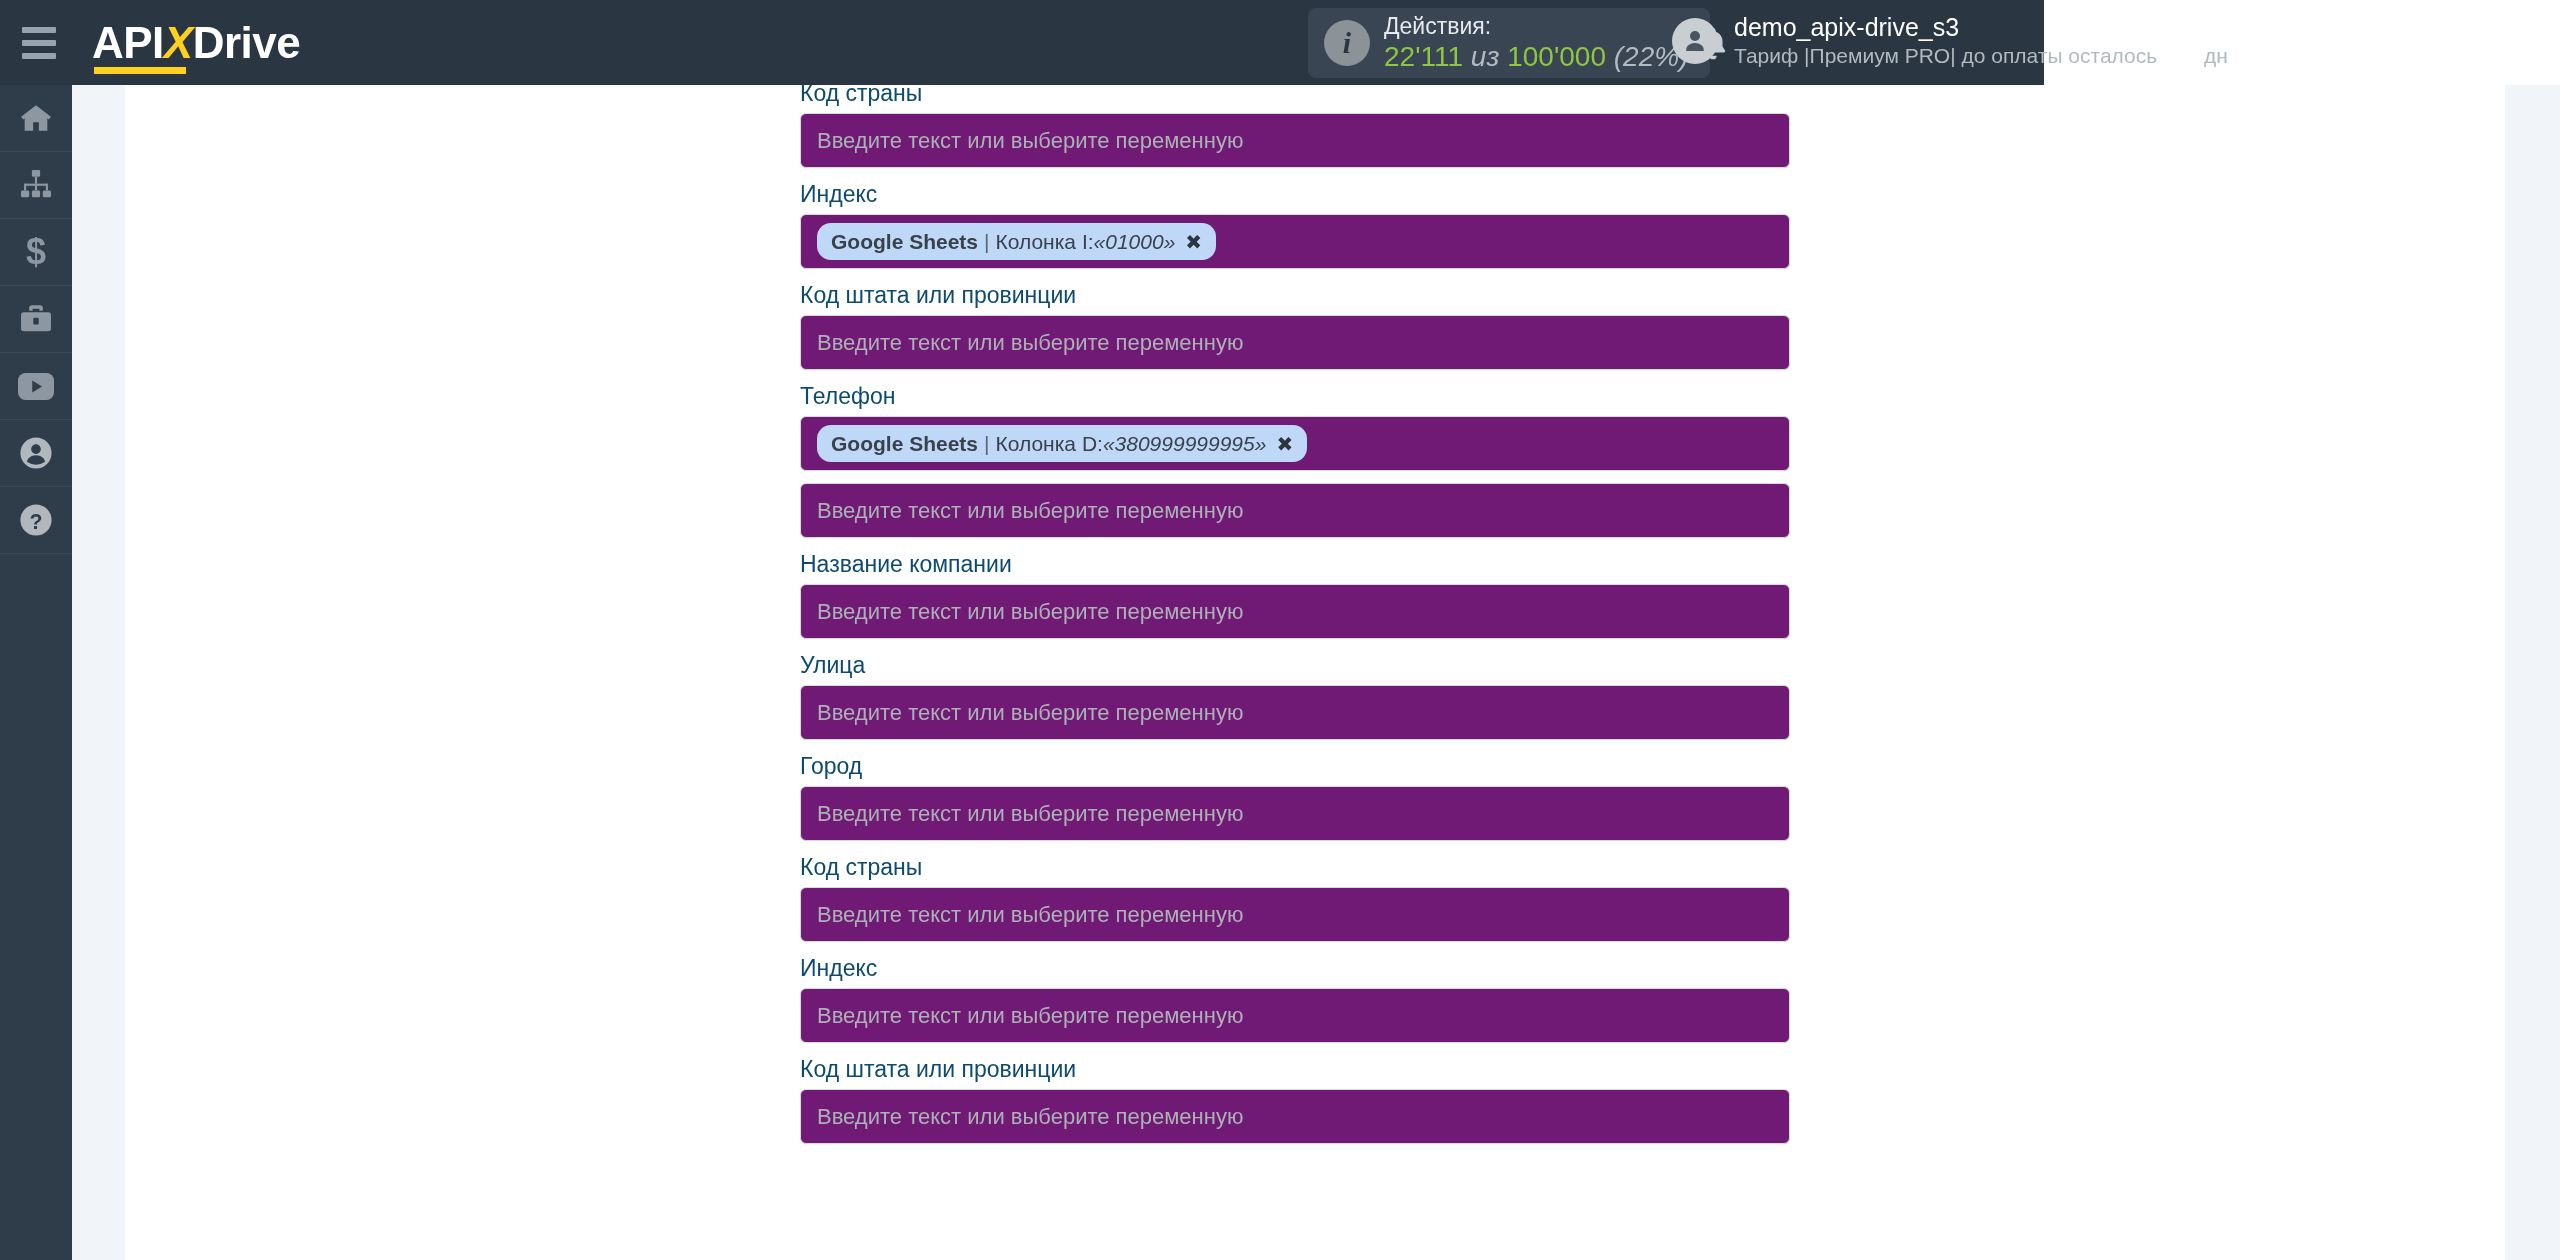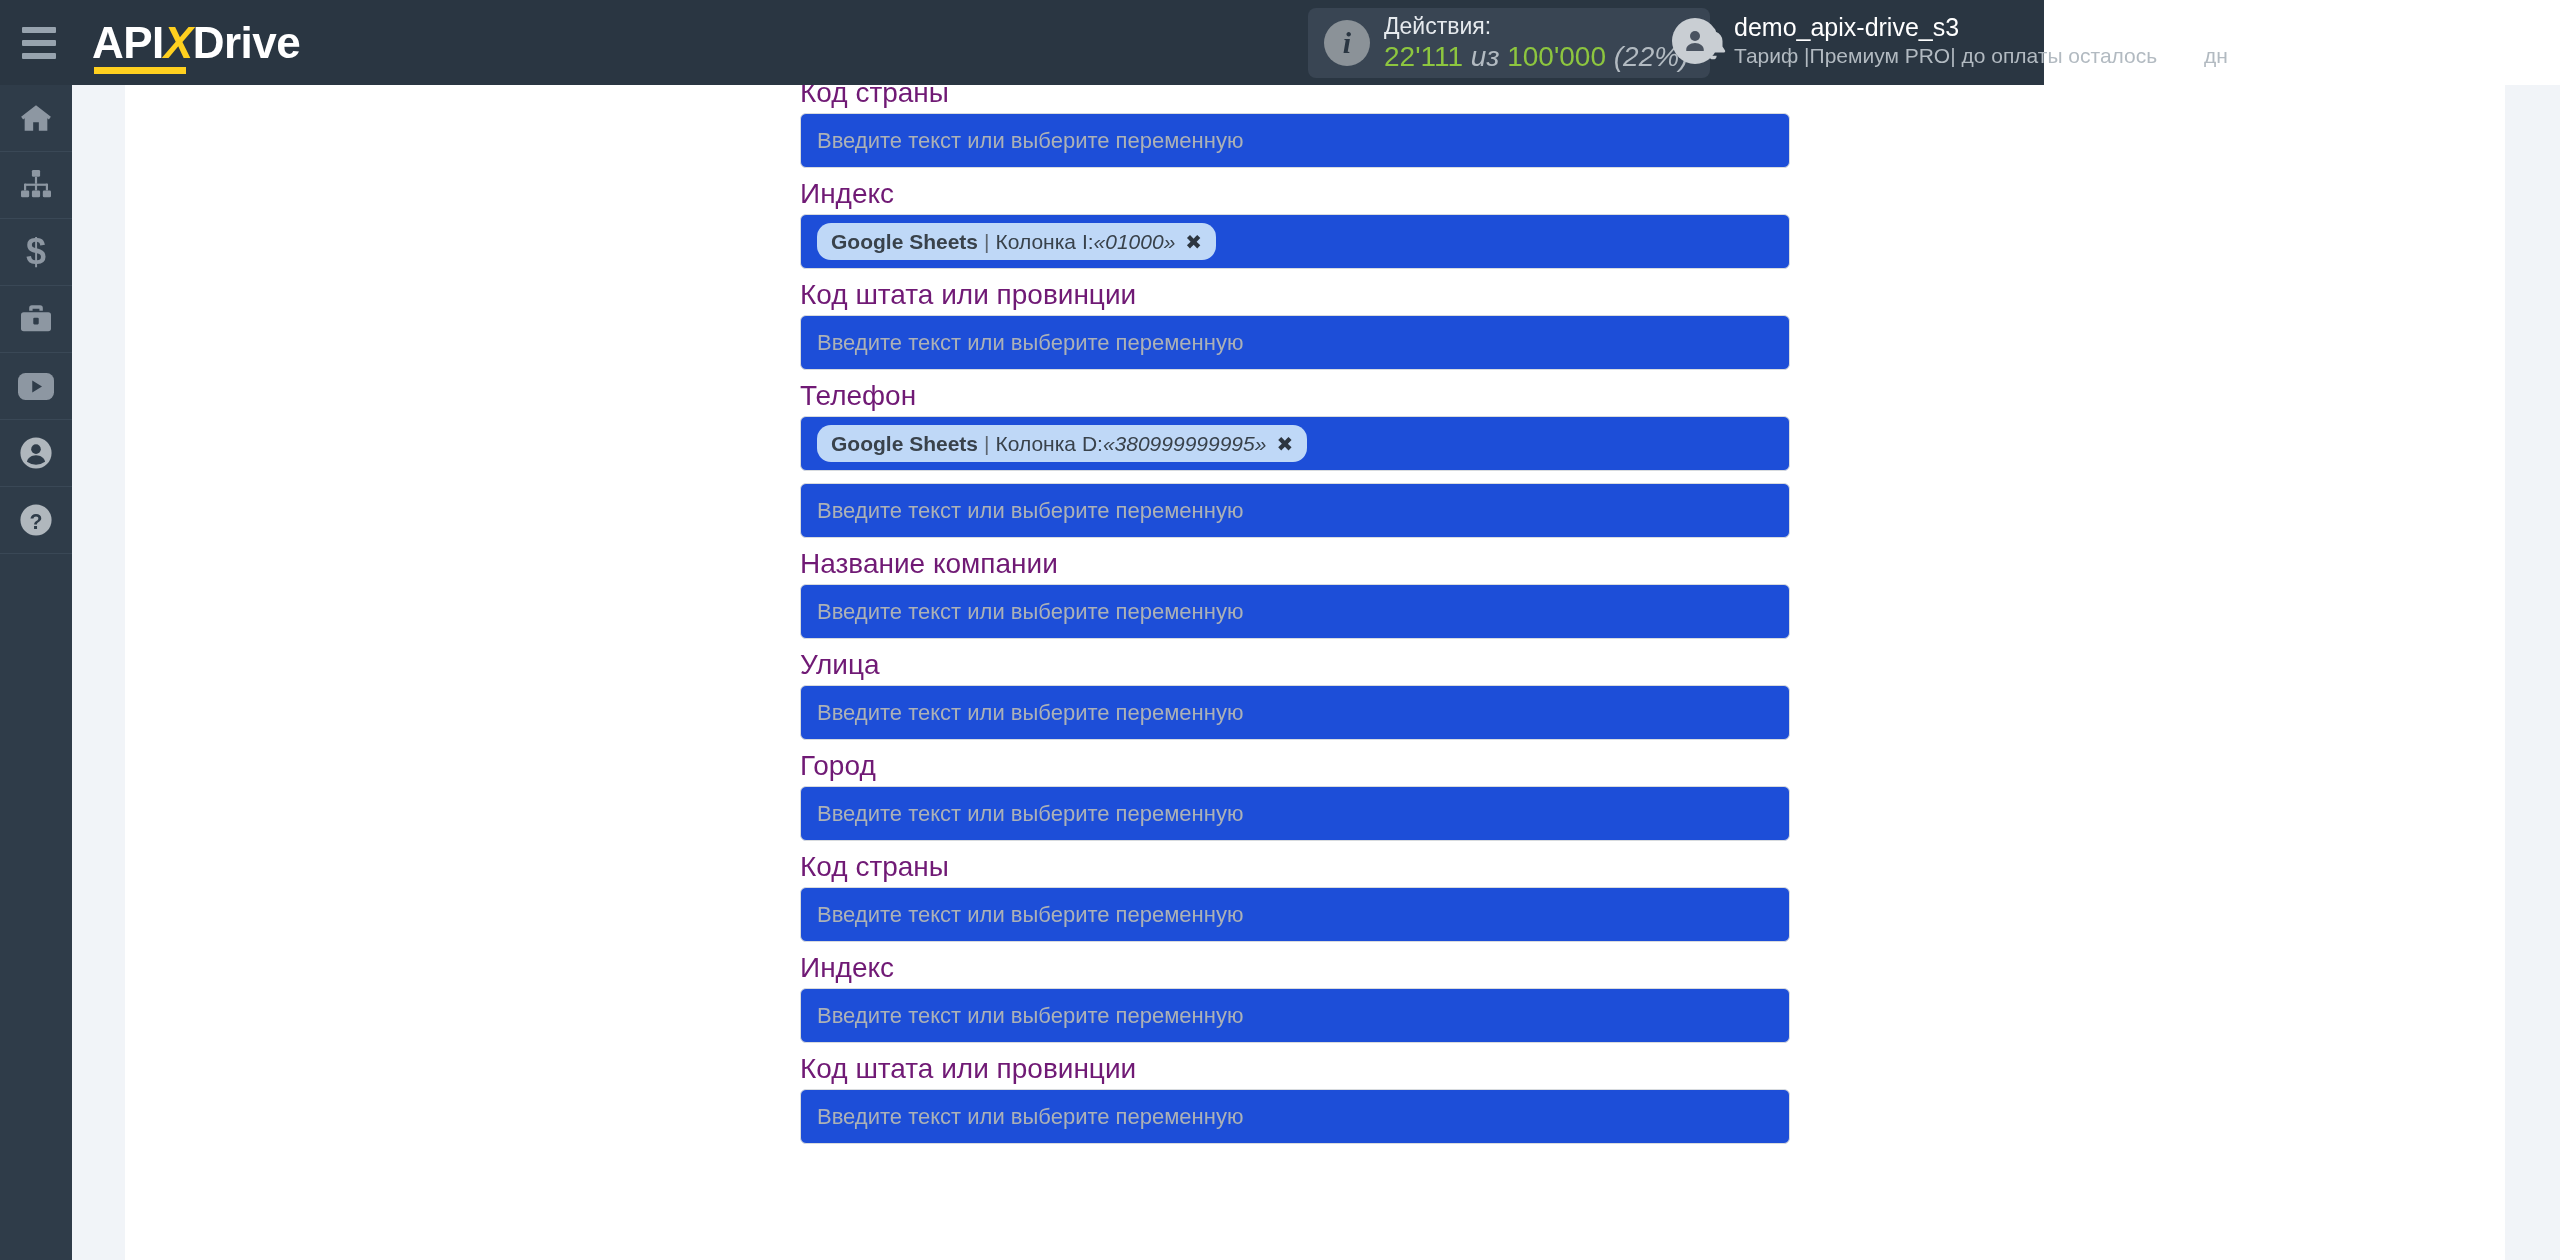--- a/index.html
+++ b/index.html
@@ -163,31 +163,31 @@
 
   
   .form-col {
     position: absolute;
     left: 800px;
     top: 85px;
     width: 990px;
   }
   .field { margin-bottom: 0; }
   .field-label {
-    color: #701a75;
-    font-size: 28px;
+    color: #0c4a6e;
+    font-size: 23px;
     line-height: 28px;
     padding-bottom: 6px;
   }
   .field-input {
     width: 990px;
     height: 55px;
     border: 1px solid #d8dbde;
     border-radius: 6px;
-    background: #1d4ed8;
+    background: #701a75;
     display: flex;
     align-items: center;
     padding: 0 16px;
     margin-bottom: 12px;
     cursor: text;
   }
   .placeholder {
     color: #acb1b6;
     font-size: 22px;
   }

